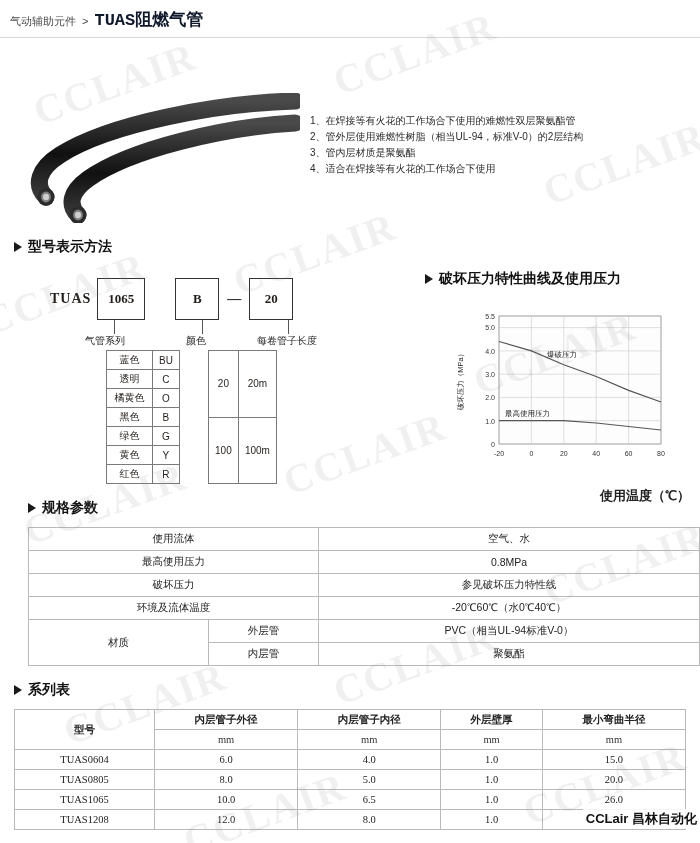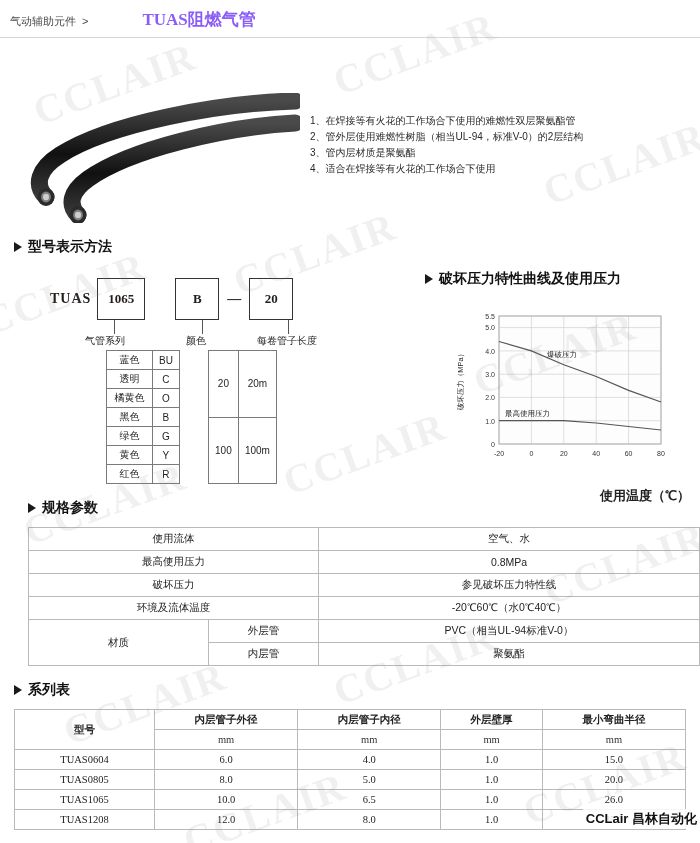--- a/index.html
+++ b/index.html
@@ -37,23 +37,22 @@
   .breadcrumb-bar {
     padding: 8px 6px 6px 10px;
     border-bottom: 1px solid #d8d8d8;
     display: flex;
     align-items: baseline;
     gap: 6px;
   }
   .crumb-small { font-size: 11px; color: #4a4a4a; }
   .crumb-sep { font-size: 11px; color: #4a4a4a; }
   .crumb-title {
-    font-size: 17px; font-weight: bold; color: #8b5cf6;
-    font-family: Liberation Serif, serif;
-    margin-left: 48px;
+    font-size: 17px; font-weight: bold; color: #0f172a;
+    font-family: Liberation Mono, monospace;
   }
 
   
   .hero {
     position: relative;
     height: 200px;
     padding: 10px 0 0 0;
   }
   .hose-art { position: absolute; left: 20px; top: 55px; width: 280px; height: 130px; }
   .feature-list {

